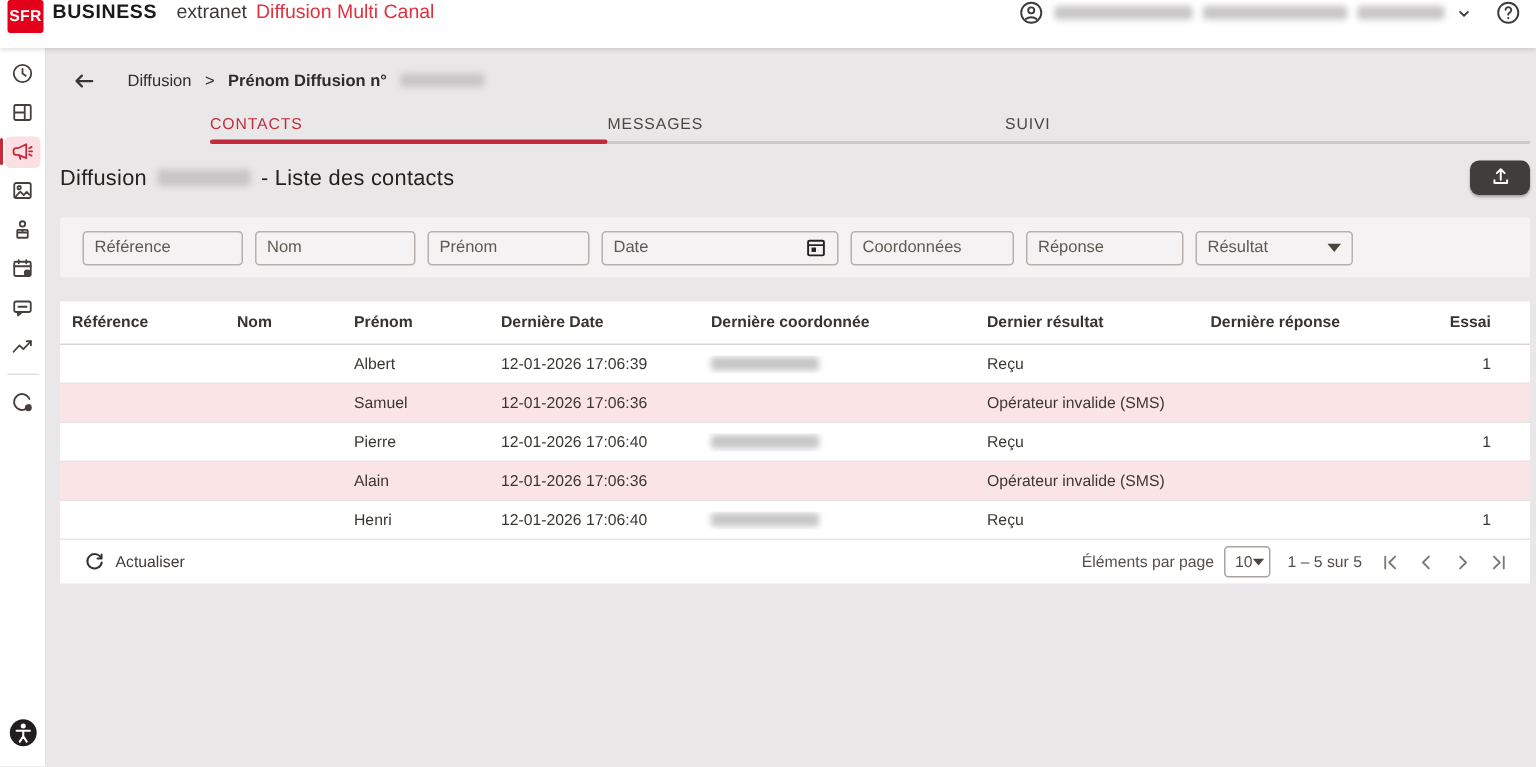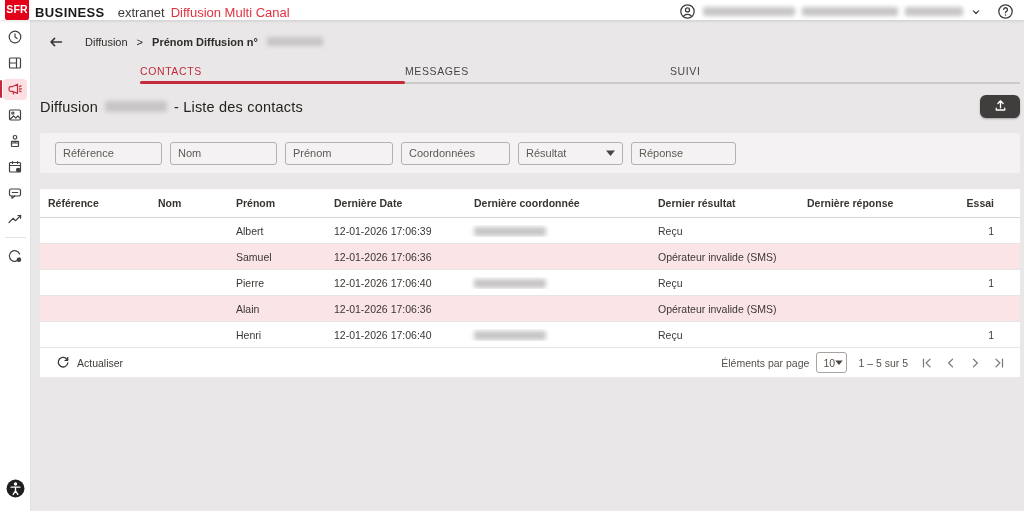--- a/index.html
+++ b/index.html
@@ -1,21 +1,21 @@
 <!DOCTYPE html>
 <html style="--brand-red: #e2001a; --app-name-red: #e0313f; --accent-red: #c32b3c; --error-row-bg: #fae4e6; --active-nav-bg: #fbdfe3;"><head>
 <meta charset="utf-8">
 <style>
   *{margin:0;padding:0;box-sizing:border-box}
   html,body{width:1024px;height:511px;overflow:hidden;background:#e9e7e7;
     font-family:"Liberation Sans",sans-serif;color:#3b3733;}
   .app{width:1024px;height:511px;position:relative;display:flex;flex-direction:column}
 
   
-  .topbar{height:20px;background:#fff;display:flex;align-items:flex-end;padding:0 10px 0 5px;
+  .topbar{height:32px;background:#fff;display:flex;align-items:flex-start;padding:0 10px 10px 5px;
     box-shadow:0 1px 3px rgba(0,0,0,.12);position:relative;z-index:5}
   .logo{width:24px;height:22px;background:var(--brand-red,#e2001a);color:#fff;font-weight:bold;
     font-size:10.5px;display:flex;align-items:center;justify-content:center;border-radius:2px;letter-spacing:.2px}
   .brand{font-weight:bold;font-size:13px;color:#1c1a19;margin-left:6px;letter-spacing:.4px}
   .extranet{font-size:13px;color:#3c3836;margin-left:13px}
   .appname{font-size:13px;color:var(--app-name-red,#e0313f);margin-left:6px}
   .topbar-right{margin-left:auto;display:flex;align-items:center;gap:7px}
   .blb{display:inline-block;background:#c7c5c5;border-radius:2px;filter:blur(2.2px);vertical-align:middle}
   .icon-btn{display:flex;align-items:center;justify-content:center;cursor:pointer;background:none;border:none}
 
@@ -243,33 +243,43 @@
       <div class="filterbar">
         <label class="f-field w107">
           <input placeholder="Référence" style="">
         </label>
         <label class="f-field w107">
           <input placeholder="Nom" style="">
         </label>
         <label class="f-field w108">
           <input placeholder="Prénom" style="">
         </label>
+        <label class="f-field w158">
+          <input placeholder="Date" style="">
+          <span style="display:flex">
+            <svg width="14" height="14" viewBox="0 0 16 16">
+                <rect x="2" y="2.8" width="12" height="11.2" rx="1" fill="none" stroke="#262422" stroke-width="1.5"></rect>
+                <path d="M2 6.2h12" stroke="#262422" stroke-width="1.3"></path>
+                <rect x="4.6" y="8" width="3.4" height="3.4" fill="#262422"></rect>
+              </svg>
+          </span>
+        </label>
         <label class="f-field w109">
           <input placeholder="Coordonnées" style="">
+        </label>
+        <label class="f-field w105">
+          <input placeholder="Réponse" style="">
         </label>
         <label class="f-field w105">
           <input readonly="" placeholder="Résultat" style="">
           <span style="display:flex">
             <svg width="9" height="6" viewBox="0 0 9 6">
                 <path d="M0 .5h9L4.5 6z" fill="#4b4540"></path>
               </svg>
           </span>
-        </label>
-        <label class="f-field w105">
-          <input placeholder="Réponse" style="">
         </label>
       </div>
 
       <section class="tablecard">
         <div class="tgrid thead">
           <div>Référence</div>
           <div>Nom</div>
           <div>Prénom</div>
           <div>Dernière Date</div>
           <div>Dernière coordonnée</div>

